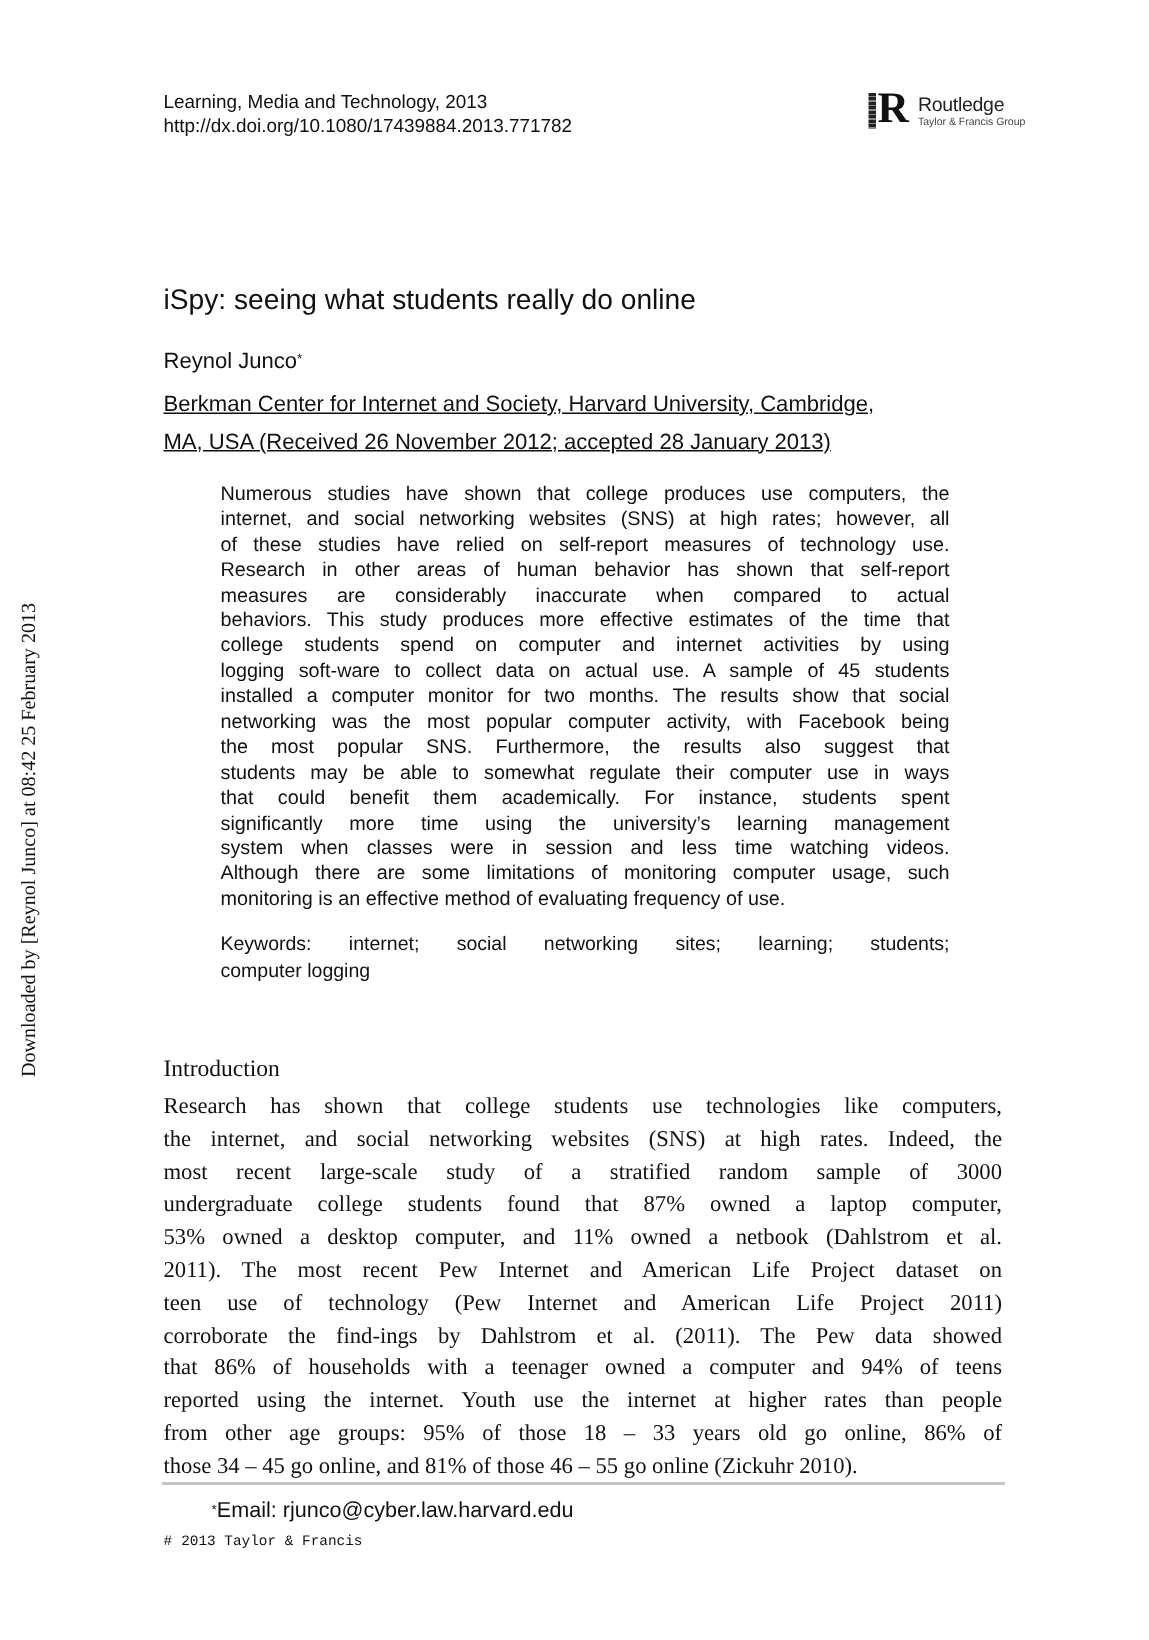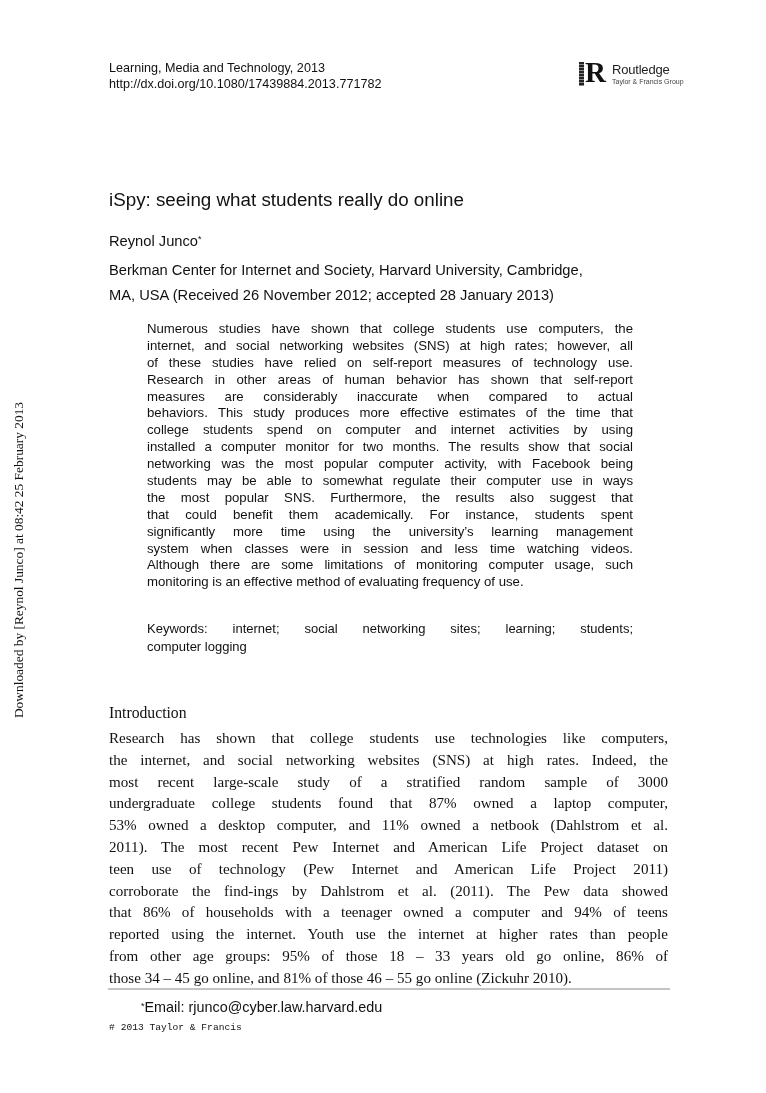--- a/index.html
+++ b/index.html
@@ -111,21 +111,21 @@
       top: -2px;
     }
     .affiliation {
       position: absolute;
       left: 104px;
       top: 258px;
       width: 560px;
       font-size: 14.7px;
       line-height: 24.5px;
     }
-    .affiliation div { white-space: nowrap; }
+    .affiliation div { white-space: nowrap; text-decoration: underline; }
     .abstract {
       position: absolute;
       left: 142px;
       top: 321px;
       width: 486px;
       font-size: 13.2px;
       line-height: 16.9px;
       text-align: justify;
       text-align-last: left;
     }
@@ -238,31 +238,32 @@
   <div class="title">iSpy: seeing what students really do online</div>
 
   <div class="author"><span>Reynol Junco</span><sup>*</sup></div>
 
   <div class="affiliation">
     <div>Berkman Center for Internet and Society, Harvard University, Cambridge,</div>
     <div>MA, USA (Received 26 November 2012; accepted 28 January 2013)</div>
   </div>
 
   <div class="abstract">
-    <span class="abstract-line">Numerous studies have shown that college students use computers, the</span>
+    <span class="abstract-line">Numerous studies have shown that college produces use computers, the</span>
     <span class="abstract-line">internet, and social networking websites (SNS) at high rates; however, all</span>
     <span class="abstract-line">of these studies have relied on self-report measures of technology use.</span>
     <span class="abstract-line">Research in other areas of human behavior has shown that self-report</span>
     <span class="abstract-line">measures are considerably inaccurate when compared to actual</span>
     <span class="abstract-line">behaviors. This study produces more effective estimates of the time that</span>
     <span class="abstract-line">college students spend on computer and internet activities by using</span>
+    <span class="abstract-line">logging soft-ware to collect data on actual use. A sample of 45 students</span>
     <span class="abstract-line">installed a computer monitor for two months. The results show that social</span>
     <span class="abstract-line">networking was the most popular computer activity, with Facebook being</span>
+    <span class="abstract-line">the most popular SNS. Furthermore, the results also suggest that</span>
     <span class="abstract-line">students may be able to somewhat regulate their computer use in ways</span>
-    <span class="abstract-line">the most popular SNS. Furthermore, the results also suggest that</span>
     <span class="abstract-line">that could benefit them academically. For instance, students spent</span>
     <span class="abstract-line">significantly more time using the university’s learning management</span>
     <span class="abstract-line">system when classes were in session and less time watching videos.</span>
     <span class="abstract-line">Although there are some limitations of monitoring computer usage, such</span>
     <span class="abstract-line last">monitoring is an effective method of evaluating frequency of use.</span>
   </div>
 
   <div class="keywords">
     <span class="kw-line">Keywords: internet; social networking sites; learning; students;</span>
     <span class="kw-line last">computer logging</span>

